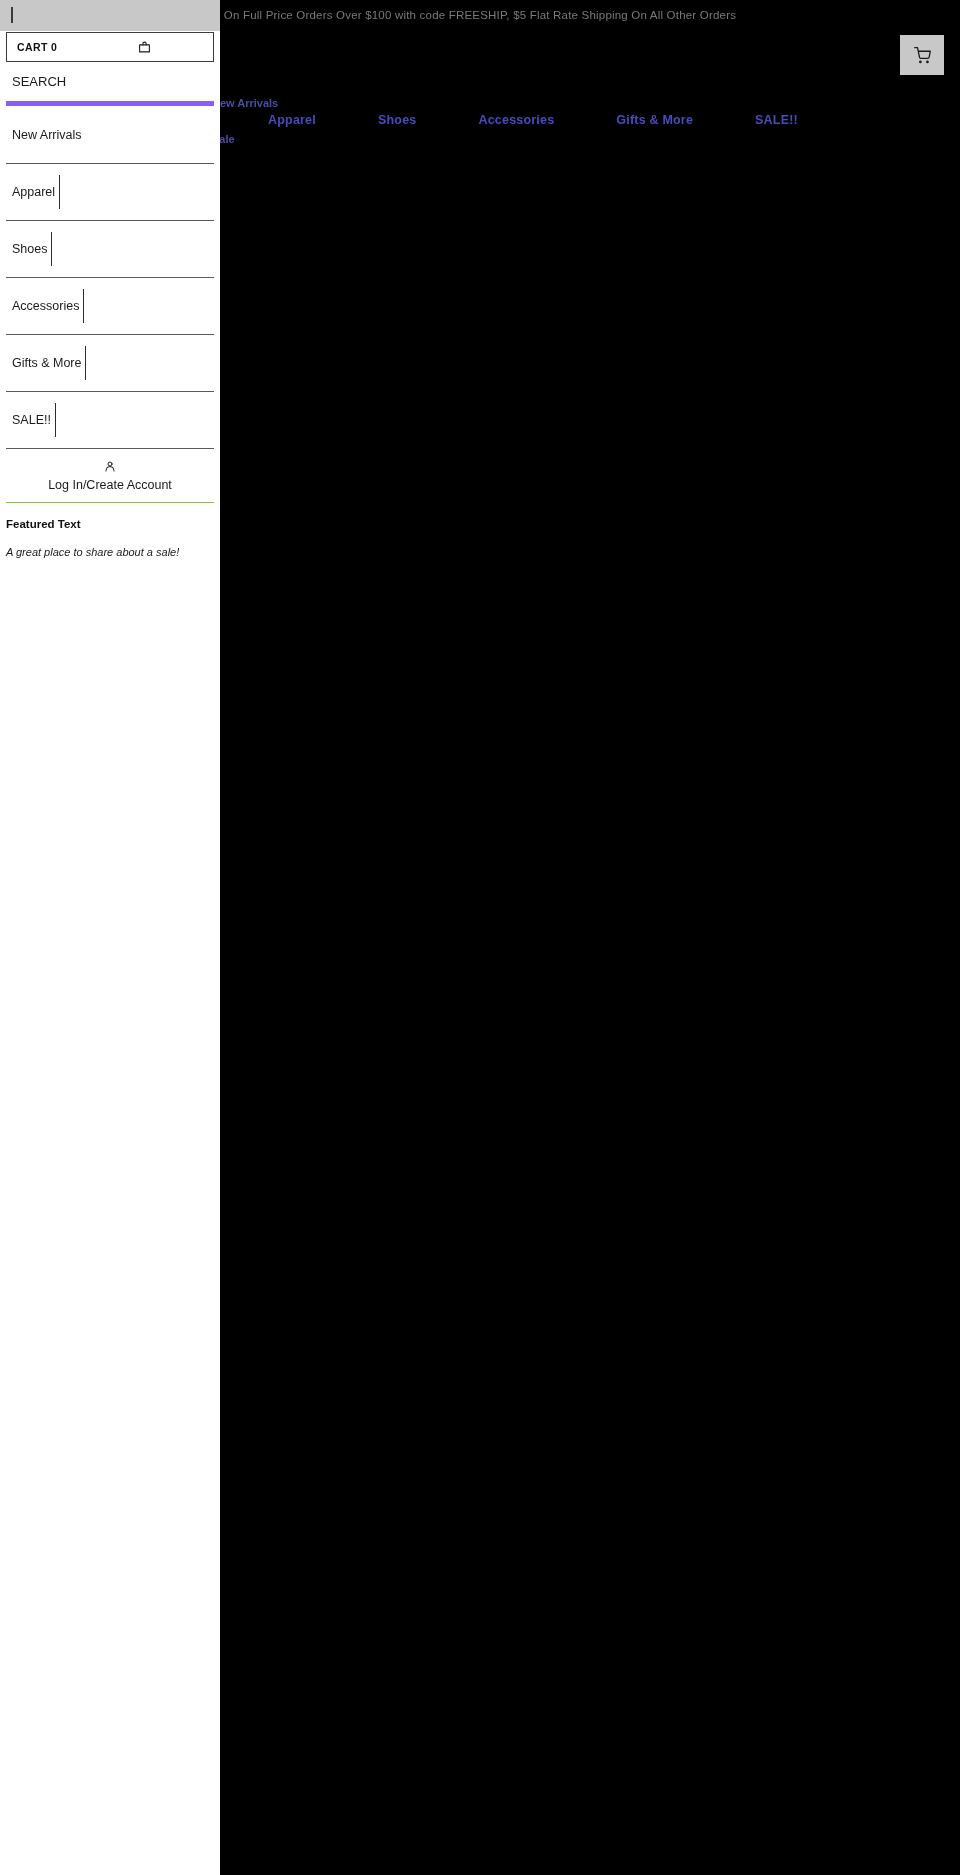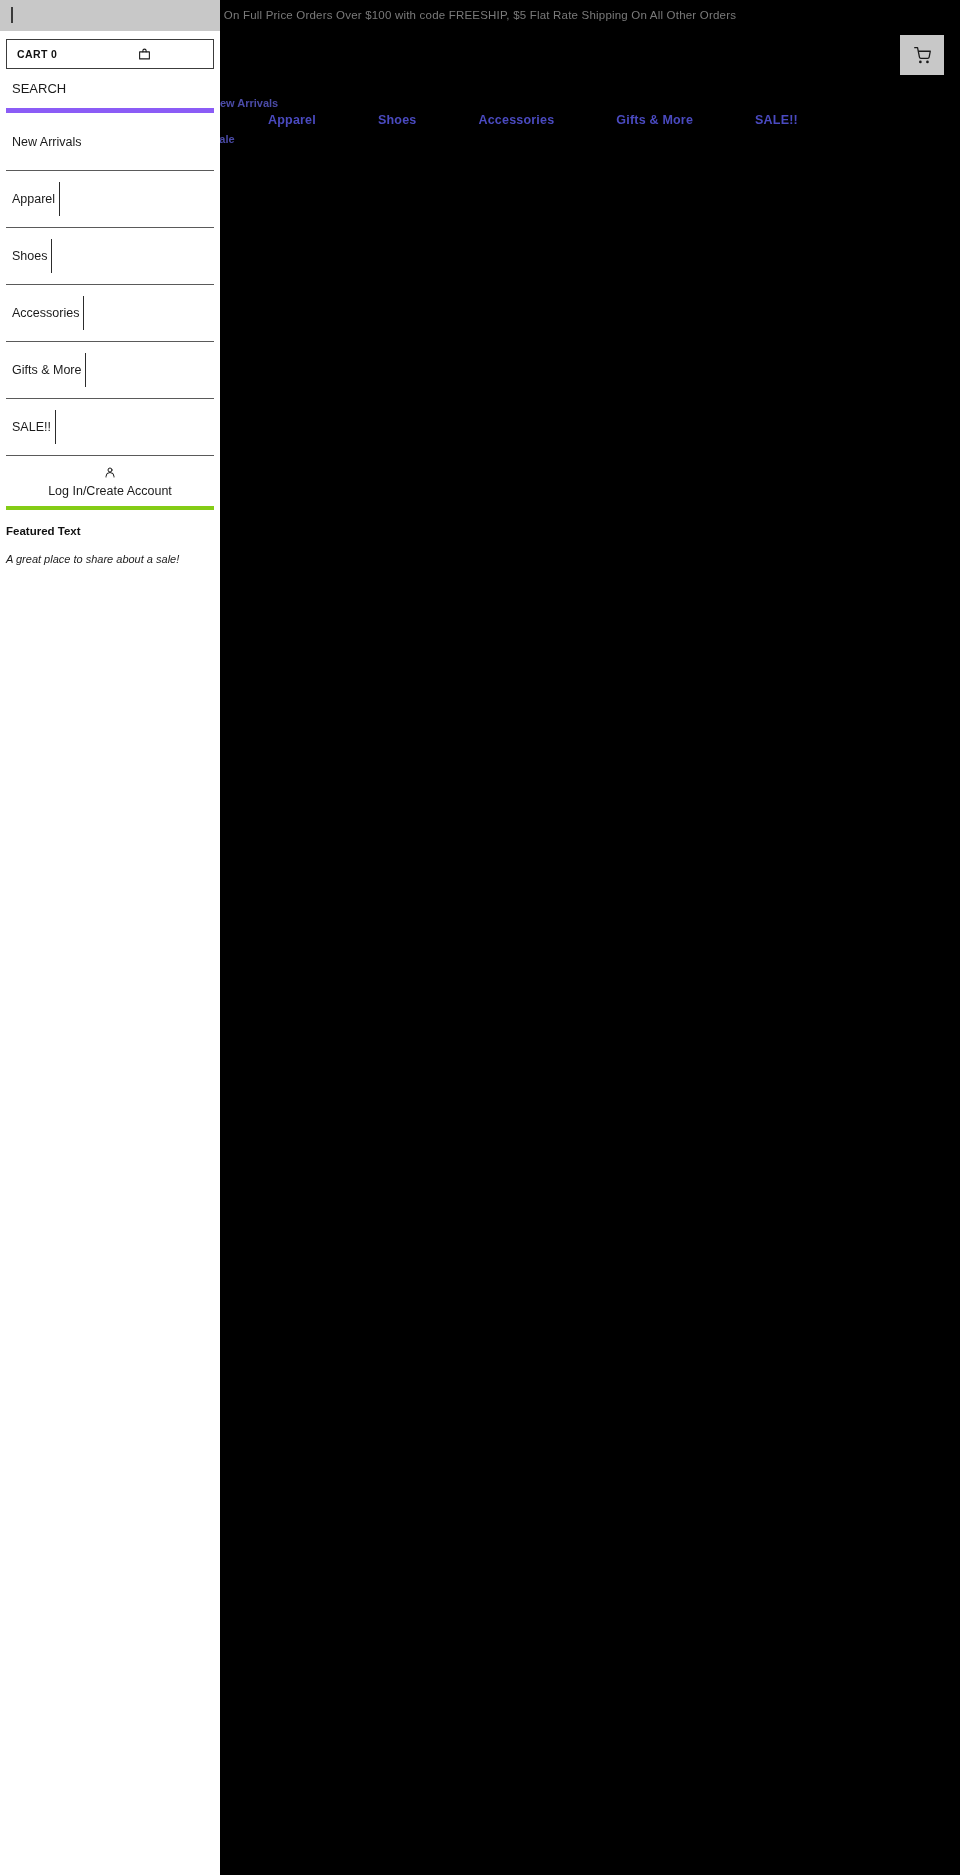--- a/index.html
+++ b/index.html
@@ -112,21 +112,21 @@
     left:11px; top:7px;
     width:2px; height:16px;
     background:#3a3a3a;
   }
 
   .drawer-body {
     padding:0 6px;
   }
 
   .cart-row {
-    margin-top:8px;
+    margin-top:1px;
     height:30px;
     border:1px solid #3c3c3c;
     display:flex;
     align-items:center;
     padding:0 10px;
   }
   .cart-label {
     font-size:10.5px;
     font-weight:bold;
     color:#111;
@@ -161,21 +161,21 @@
   .menu-item.has-sub { height:57px; }
   .menu-item .sub-caret {
     display:inline-block;
     width:1px;
     height:34px;
     background:#2c2c2c;
     margin-left:4px;
   }
 
   .account-row {
-    border-bottom:4px solid #84cc16;
+    border-bottom:1px solid #84cc16;
     height:54px;
     display:flex;
     flex-direction:column;
     align-items:center;
     justify-content:center;
     gap:1px;
   }
   .account-row .acct-label {
     font-size:12.5px;
     color:#1b1b1b;

